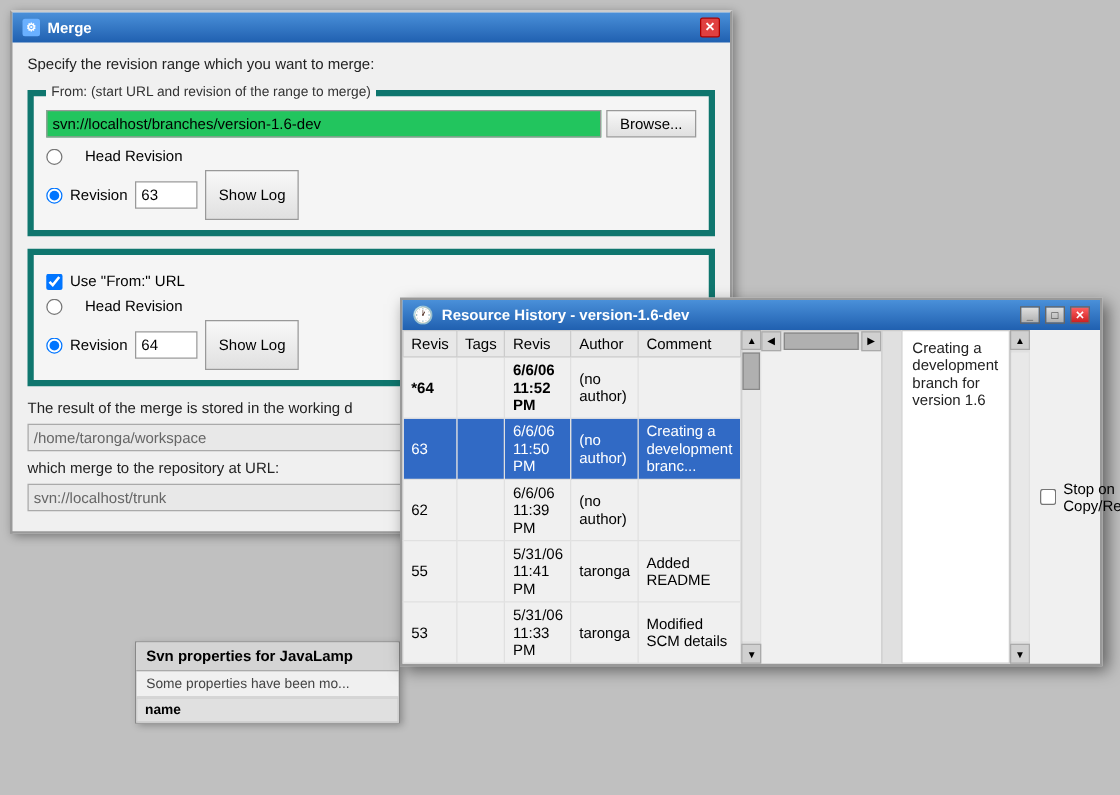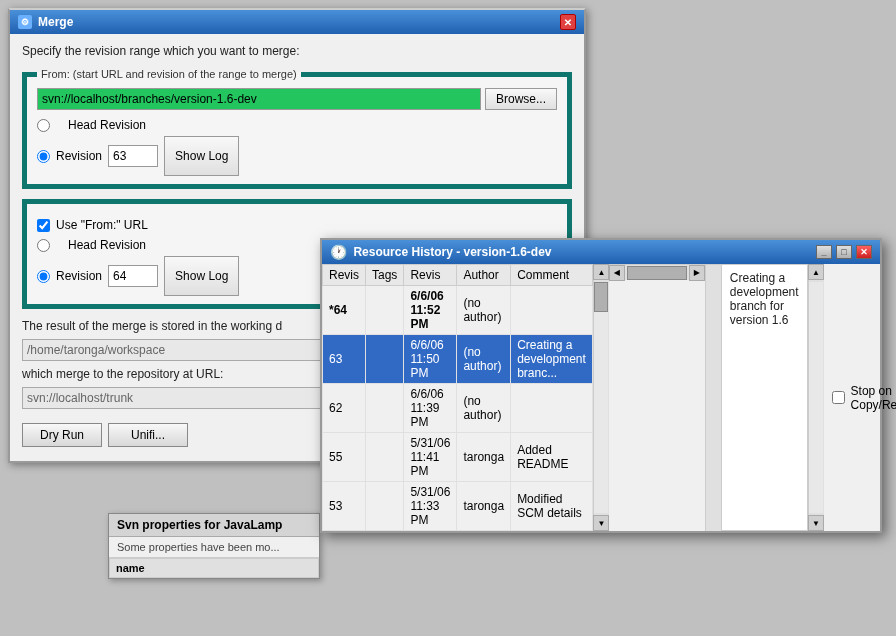--- a/index.html
+++ b/index.html
@@ -429,24 +429,20 @@
         <input class="revision-input" type="text" value="64" style="">
         <button class="show-log-btn">Show Log</button>
       </div>
     </fieldset>
 
     <div class="result-text">The result of the merge is stored in the working d</div>
     <input class="readonly-input" type="text" readonly="" value="/home/taronga/workspace" style="">
     <div class="result-text">which merge to the repository at URL:</div>
     <input class="readonly-input" type="text" readonly="" value="svn://localhost/trunk" style="">
 
-    <div class="bottom-buttons">
-      <button class="action-btn">Dry Run</button>
-      <button class="action-btn">Unifi...</button>
-    </div>
   </div>
 </div>
 
 <div class="svn-panel">
   <div class="svn-panel-title">Svn properties for JavaLamp</div>
   <div class="svn-panel-msg">Some properties have been mo...</div>
   <table class="svn-table">
     <tbody>
         <tr>
       <th>name</th>

